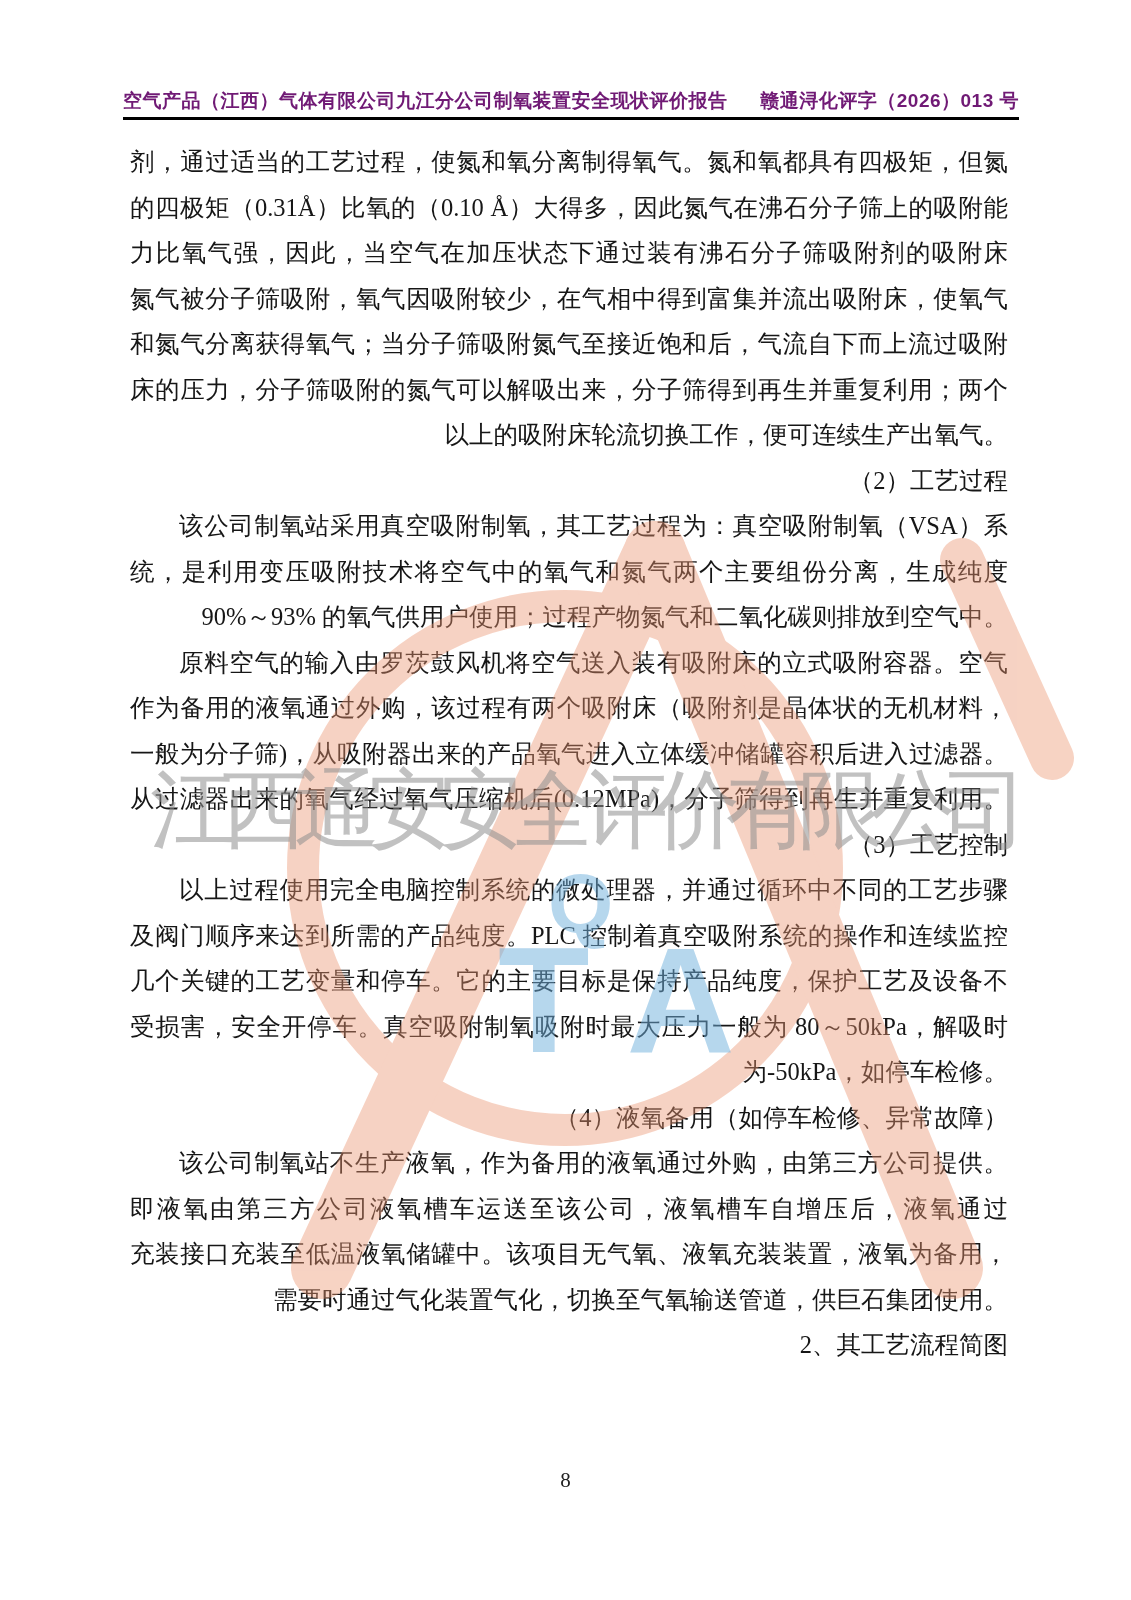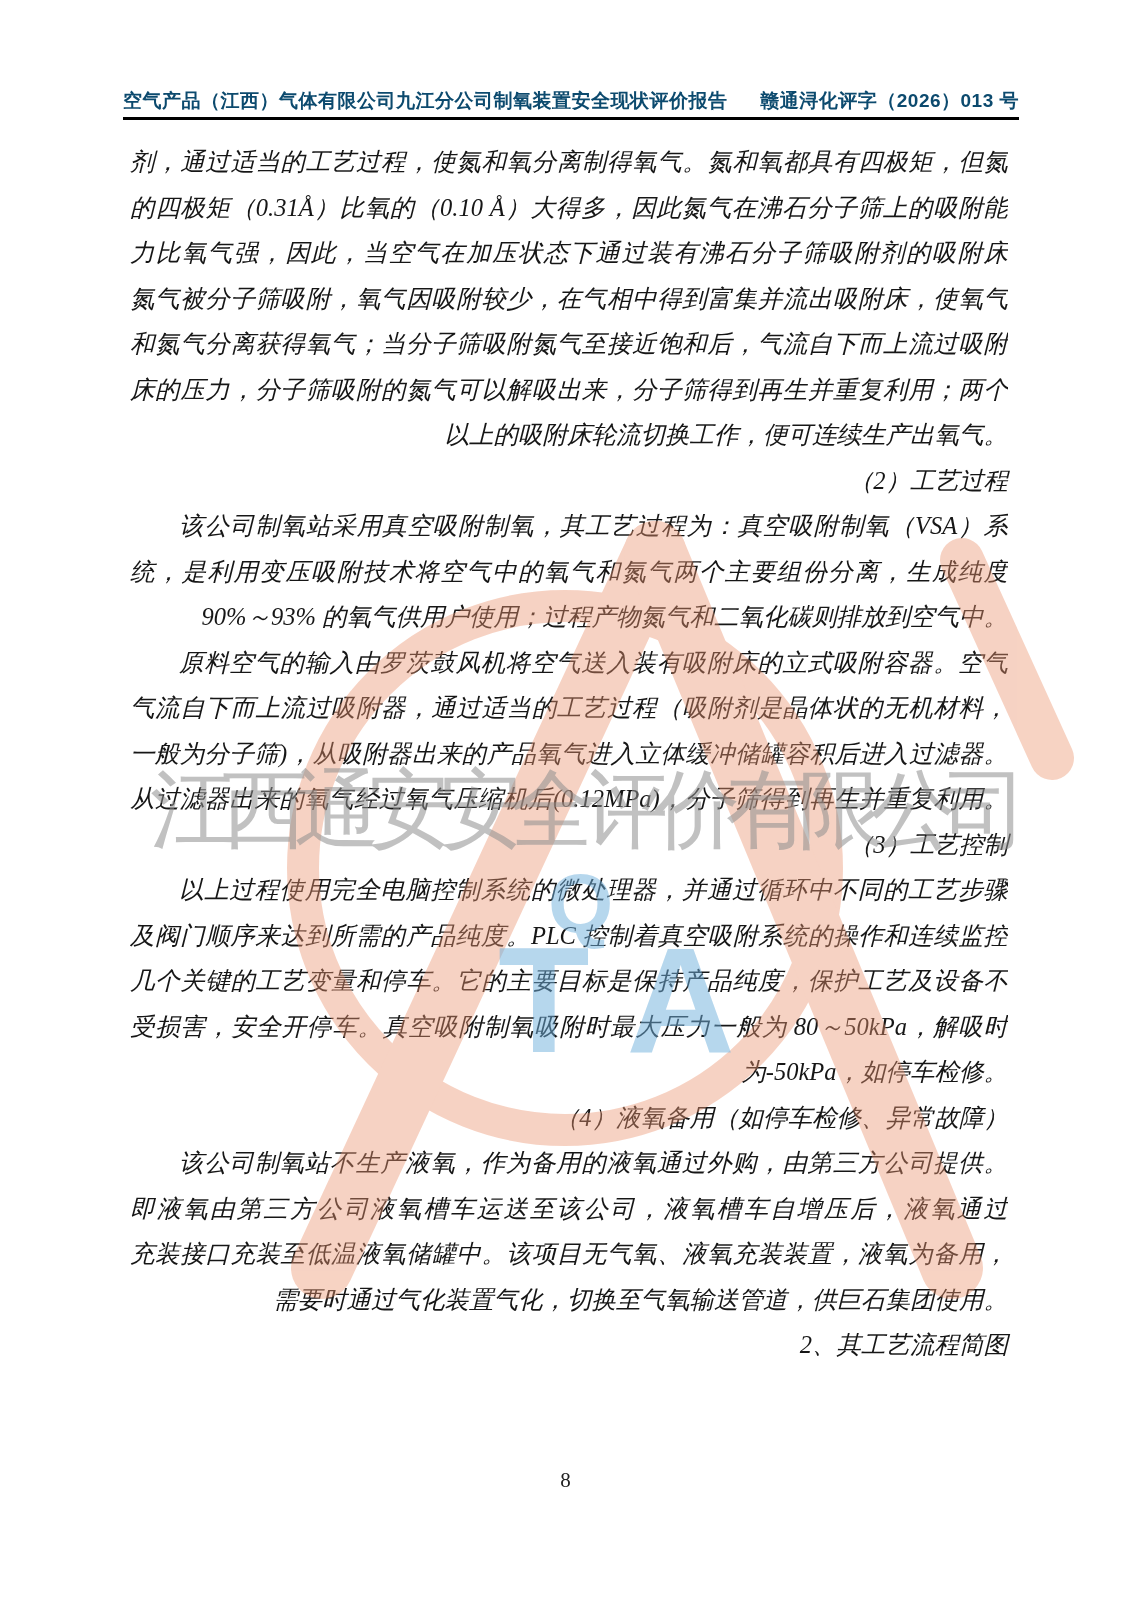--- a/index.html
+++ b/index.html
@@ -11,30 +11,30 @@
     overflow:hidden;
     font-family:"Liberation Serif","DejaVu Serif",serif;
     color:#1c1c1c;
   }
   
   .header{
     position:absolute;left:123px;right:112px;top:88px;
     display:flex;justify-content:space-between;align-items:baseline;
     font-family:"Liberation Sans","DejaVu Sans",sans-serif;
     font-weight:700;font-size:19px;letter-spacing:0.5px;
-    color:#0c4a6e;
+    color:#701a75;
   }
   .header-rule{
     position:absolute;left:123px;right:112px;top:117px;
     height:3px;background:#000;
   }
   
   .body-text{
     position:absolute;left:130px;top:139px;width:878px;
-    font-size:24.5px;color:#161616;font-style:italic;
+    font-size:24.5px;color:#161616;
   }
   .line{
     height:45.5px;line-height:45.5px;
     white-space:nowrap;
     text-align:right;
   }
   .line.fill{
     white-space:normal;
     text-align:justify;
     text-align-last:justify;
@@ -88,21 +88,21 @@
       <div class="line fill">力比氧气强，因此，当空气在加压状态下通过装有沸石分子筛吸附剂的吸附床时，</div>
       <div class="line fill">氮气被分子筛吸附，氧气因吸附较少，在气相中得到富集并流出吸附床，使氧气</div>
       <div class="line fill">和氮气分离获得氧气；当分子筛吸附氮气至接近饱和后，气流自下而上流过吸附器</div>
       <div class="line fill">床的压力，分子筛吸附的氮气可以解吸出来，分子筛得到再生并重复利用；两个</div>
       <div class="line">以上的吸附床轮流切换工作，便可连续生产出氧气。</div>
       <div class="line indent">（2）工艺过程</div>
       <div class="line fill indent">该公司制氧站采用真空吸附制氧，其工艺过程为：真空吸附制氧（VSA）系</div>
       <div class="line fill">统，是利用变压吸附技术将空气中的氧气和氮气两个主要组份分离，生成纯度</div>
       <div class="line">90%～93% 的氧气供用户使用；过程产物氮气和二氧化碳则排放到空气中。</div>
       <div class="line fill indent">原料空气的输入由罗茨鼓风机将空气送入装有吸附床的立式吸附容器。空气</div>
-      <div class="line fill">气流自下而上流过吸附器，通过适当的工艺过程（吸附剂是晶体状的无机材料，</div>
+      <div class="line fill">作为备用的液氧通过外购，该过程有两个吸附床（吸附剂是晶体状的无机材料，</div>
       <div class="line fill">一般为分子筛)，从吸附器出来的产品氧气进入立体缓冲储罐容积后进入过滤器。</div>
       <div class="line fill">从过滤器出来的氧气经过氧气压缩机后(0.12MPa)，分子筛得到再生并重复利用。</div>
       <div class="line indent">（3）工艺控制</div>
       <div class="line fill indent">以上过程使用完全电脑控制系统的微处理器，并通过循环中不同的工艺步骤</div>
       <div class="line fill">及阀门顺序来达到所需的产品纯度。PLC 控制着真空吸附系统的操作和连续监控</div>
       <div class="line fill">几个关键的工艺变量和停车。它的主要目标是保持产品纯度，保护工艺及设备不</div>
       <div class="line fill">受损害，安全开停车。真空吸附制氧吸附时最大压力一般为 80～50kPa，解吸时</div>
       <div class="line">为-50kPa，如停车检修。</div>
       <div class="line indent">（4）液氧备用（如停车检修、异常故障）</div>
       <div class="line fill indent">该公司制氧站不生产液氧，作为备用的液氧通过外购，由第三方公司提供。</div>

